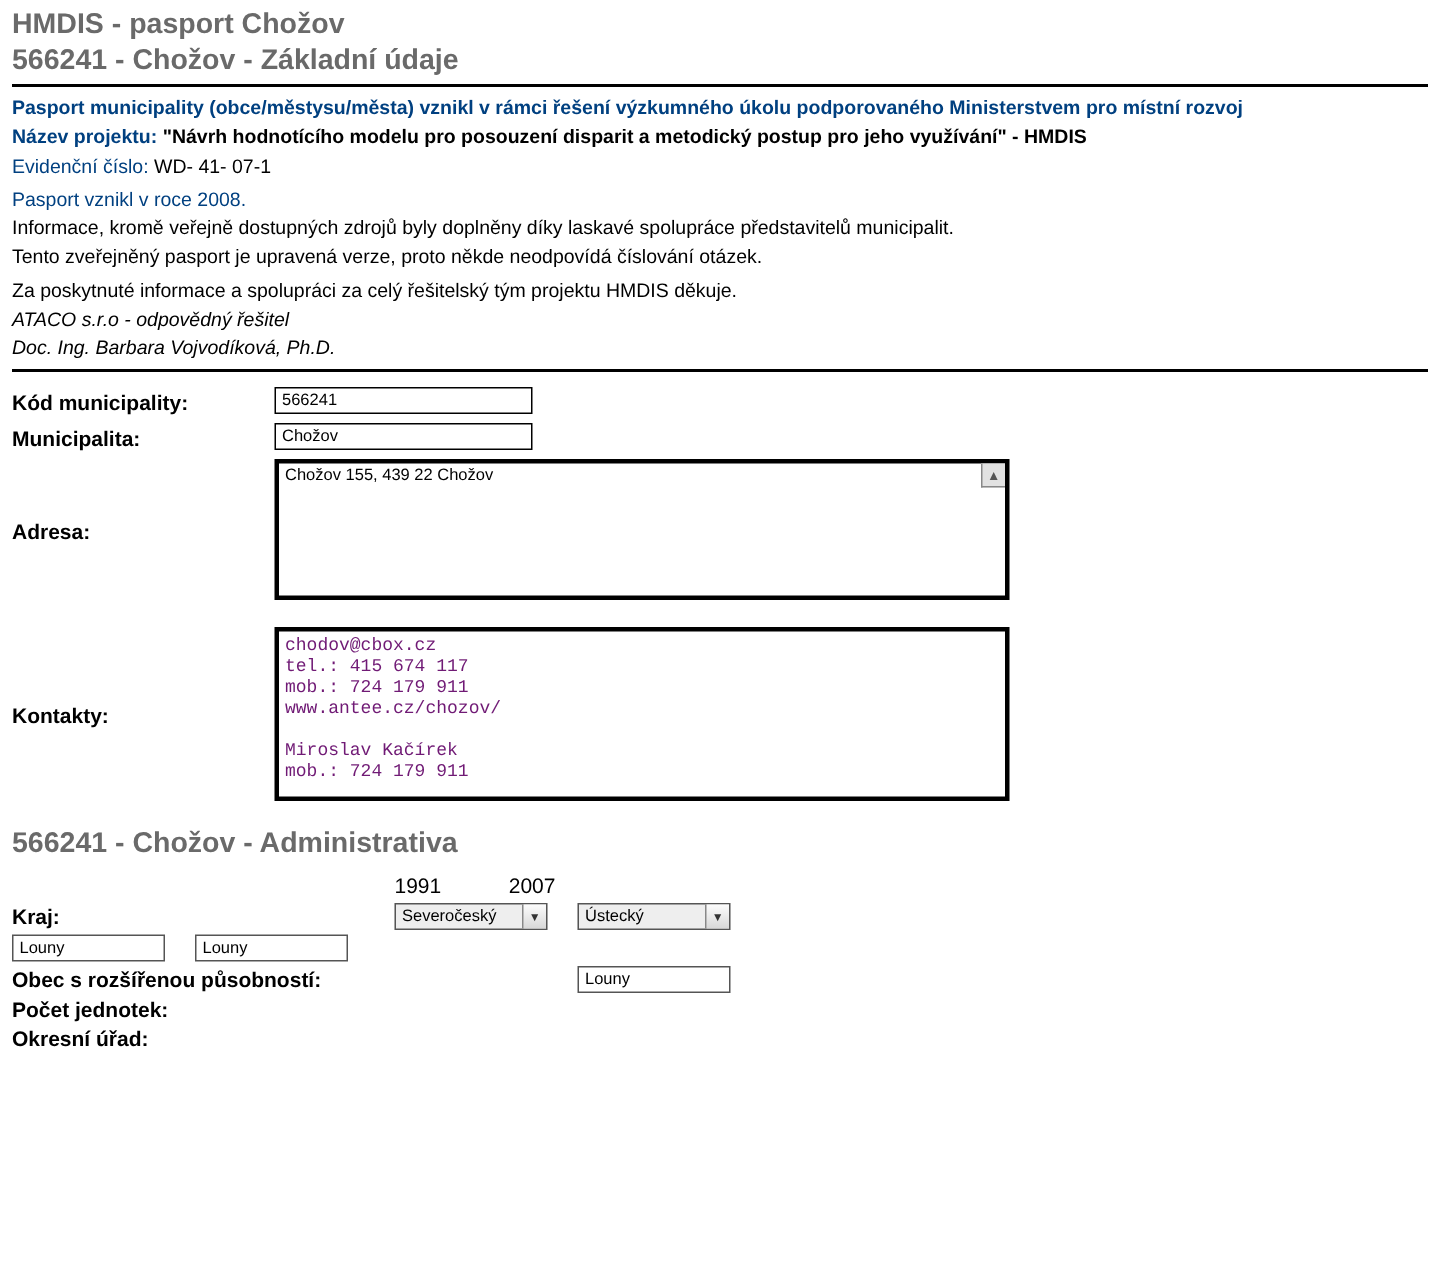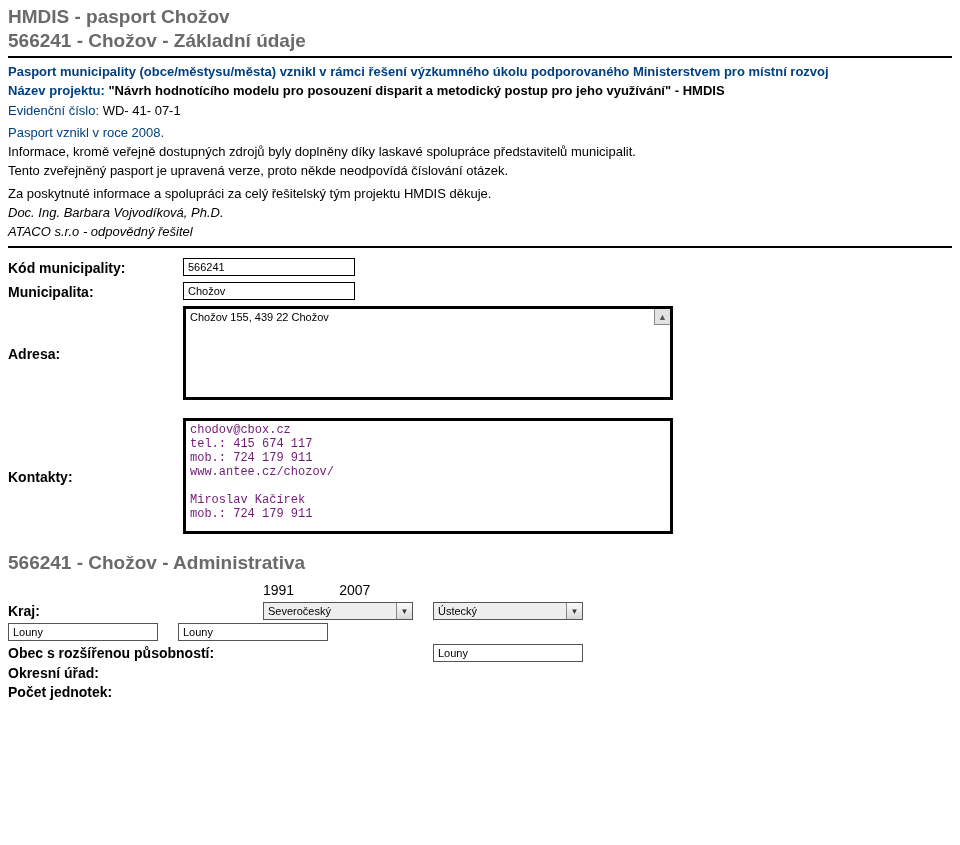--- a/index.html
+++ b/index.html
@@ -84,21 +84,21 @@
     gap: 45px;
     font-size: 14px;
     margin-bottom: 4px;
   }
   .admin-row {
     display: flex;
     align-items: center;
     margin: 3px 0;
   }
   .admin-row .albl { width: 255px; font-weight: bold; font-size: 14px; }
-  .admin-row .acell { width: 150px; margin-right: 20px; position: relative; }
+  .admin-row .acell { width: 102px; margin-right: 20px; position: relative; }
   .select-box {
     border: 1px solid #555;
     background: #eee;
     font-size: 11px;
     height: 18px;
     display: flex;
     align-items: center;
     padding: 0 4px;
     position: relative;
   }
@@ -133,22 +133,22 @@
   <p class="nav">
     <span class="blue">Název projektu: </span><span>"Návrh hodnotícího modelu pro posouzení disparit a metodický postup pro jeho využívání" - HMDIS</span>
   </p>
   <p>
     <span class="blue" style="font-weight:normal">Evidenční číslo: </span><span>WD- 41- 07-1</span>
   </p>
   <p class="blue" style="font-weight:normal;margin-top:6px">Pasport vznikl v roce 2008.</p>
   <p>Informace, kromě veřejně dostupných zdrojů byly doplněny díky laskavé spolupráce představitelů municipalit.</p>
   <p>Tento zveřejněný pasport je upravená verze, proto někde neodpovídá číslování otázek.</p>
   <p class="thanks">Za poskytnuté informace a spolupráci za celý řešitelský tým projektu HMDIS děkuje.</p>
+  <p class="sig">ATACO s.r.o - odpovědný řešitel</p>
   <p class="sig">Doc. Ing. Barbara Vojvodíková, Ph.D.</p>
-  <p class="sig">ATACO s.r.o - odpovědný řešitel</p>
 </div>
 
 <hr class="thin">
 
 <div class="form-row">
   <div class="lbl">Kód municipality:</div>
   <div class="val"><div class="box small">566241</div></div>
 </div>
 
 <div class="form-row">
@@ -216,19 +216,19 @@
 
   <div class="admin-row">
     <div class="albl">Obec s rozšířenou působností:</div>
     <div class="acell"></div>
     <div class="acell">
         <div class="plain-box">Louny</div>
       </div>
   </div>
 
   <div class="admin-row">
+    <div class="albl">Počet jednotek:</div>
+  </div>
+
+  <div class="admin-row">
     <div class="albl">Okresní úřad:</div>
   </div>
-
-  <div class="admin-row">
-    <div class="albl">Počet jednotek:</div>
-  </div>
 </div>
 
 </body></html>

